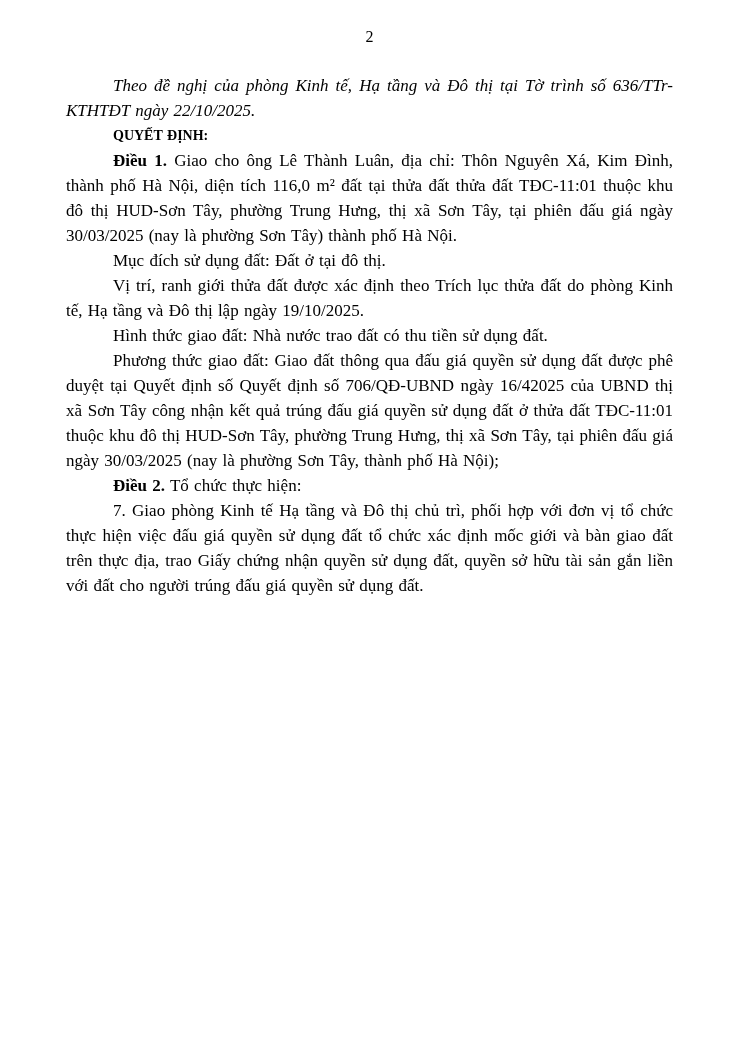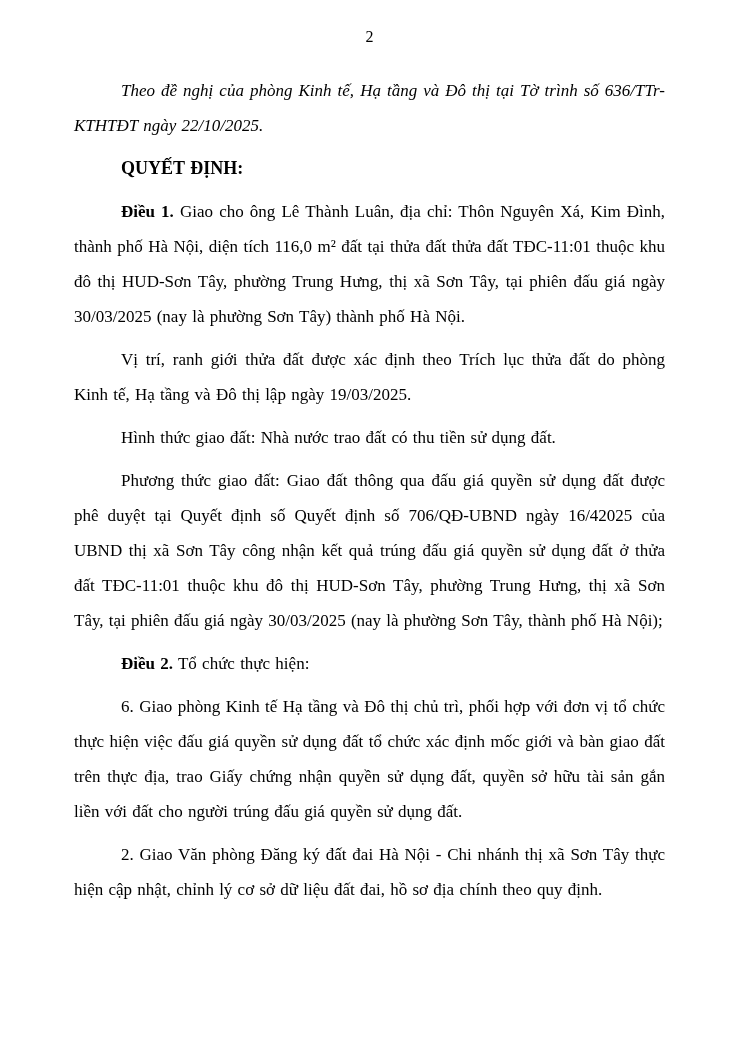--- a/index.html
+++ b/index.html
@@ -19,35 +19,35 @@
     padding: 26px 67px 0 66px;
     overflow: hidden;
   }
   .page-number {
     text-align: center;
     font-size: 16px;
     line-height: 21px;
     margin-bottom: 26px;
   }
   p.para {
-    margin: 8px;
+    margin: 0;
     text-align: justify;
     text-indent: 47px;
-    line-height: 35px;
+    line-height: 25px;
     word-spacing: 1px;
   }
   p.italic {
     font-style: italic;
   }
   .decision-heading {
     margin: 13px 0 12px 0;
     text-align: center;
     text-indent: 0;
     font-weight: bold;
-    font-size: 18px;
+    font-size: 14px;
     line-height: 28.5px;
   }
   .article-label {
     font-weight: bold;
   }
   .gap-before {
     margin-top: 14px;
     font-family: Liberation Serif, serif;
   }
 </style>
@@ -57,29 +57,29 @@
 <div class="page">
 
   <div class="page-number">2</div>
 
   <p class="para italic">Theo đề nghị của phòng Kinh tế, Hạ tầng và Đô thị tại Tờ trình số 636/TTr-KTHTĐT ngày 22/10/2025.</p>
 
   <p class="para decision-heading">QUYẾT ĐỊNH:</p>
 
   <p class="para"><span class="article-label">Điều 1.</span> <span>Giao cho ông Lê Thành Luân, địa chỉ: Thôn Nguyên Xá, Kim Đình, thành phố Hà Nội, diện tích 116,0 m² đất tại thửa đất thửa đất TĐC-11:01 thuộc khu đô thị HUD-Sơn Tây, phường Trung Hưng, thị xã Sơn Tây, tại phiên đấu giá ngày 30/03/2025 (nay là phường Sơn Tây) thành phố Hà Nội.</span></p>
 
+  <p class="para">Mục đích sử dụng đất: Đất ở tại đô thị.</p>
 
 
-  <p class="para">Vị trí, ranh giới thửa đất được xác định theo Trích lục thửa đất do phòng Kinh tế, Hạ tầng và Đô thị lập ngày 19/03/2025.</p>
+  <p class="para">Vị trí, ranh giới thửa đất được xác định theo Trích lục thửa đất do phòng Kinh tế, Hạ tầng và Đô thị lập ngày 19/10/2025.</p>
 
   <p class="para">Hình thức giao đất: Nhà nước trao đất có thu tiền sử dụng đất.</p>
 
   <p class="para">Phương thức giao đất: Giao đất thông qua đấu giá quyền sử dụng đất được phê duyệt tại Quyết định số Quyết định số 706/QĐ-UBND ngày 16/42025 của UBND thị xã Sơn Tây công nhận kết quả trúng đấu giá quyền sử dụng đất ở thửa đất TĐC-11:01 thuộc khu đô thị HUD-Sơn Tây, phường Trung Hưng, thị xã Sơn Tây, tại phiên đấu giá ngày 30/03/2025 (nay là phường Sơn Tây, thành phố Hà Nội);</p>
 
   <p class="para gap-before"><span class="article-label">Điều 2.</span> <span>Tổ chức thực hiện:</span></p>
 
-  <p class="para">6. Giao phòng Kinh tế Hạ tầng và Đô thị chủ trì, phối hợp với đơn vị tổ chức thực hiện việc đấu giá quyền sử dụng đất tổ chức xác định mốc giới và bàn giao đất trên thực địa, trao Giấy chứng nhận quyền sử dụng đất, quyền sở hữu tài sản gắn liền với đất cho người trúng đấu giá quyền sử dụng đất.</p>
+  <p class="para">7. Giao phòng Kinh tế Hạ tầng và Đô thị chủ trì, phối hợp với đơn vị tổ chức thực hiện việc đấu giá quyền sử dụng đất tổ chức xác định mốc giới và bàn giao đất trên thực địa, trao Giấy chứng nhận quyền sử dụng đất, quyền sở hữu tài sản gắn liền với đất cho người trúng đấu giá quyền sử dụng đất.</p>
 
-  <p class="para">2. Giao Văn phòng Đăng ký đất đai Hà Nội - Chi nhánh thị xã Sơn Tây thực hiện cập nhật, chỉnh lý cơ sở dữ liệu đất đai, hồ sơ địa chính theo quy định.</p>
 
 
 
 </div>
 
 </body></html>

